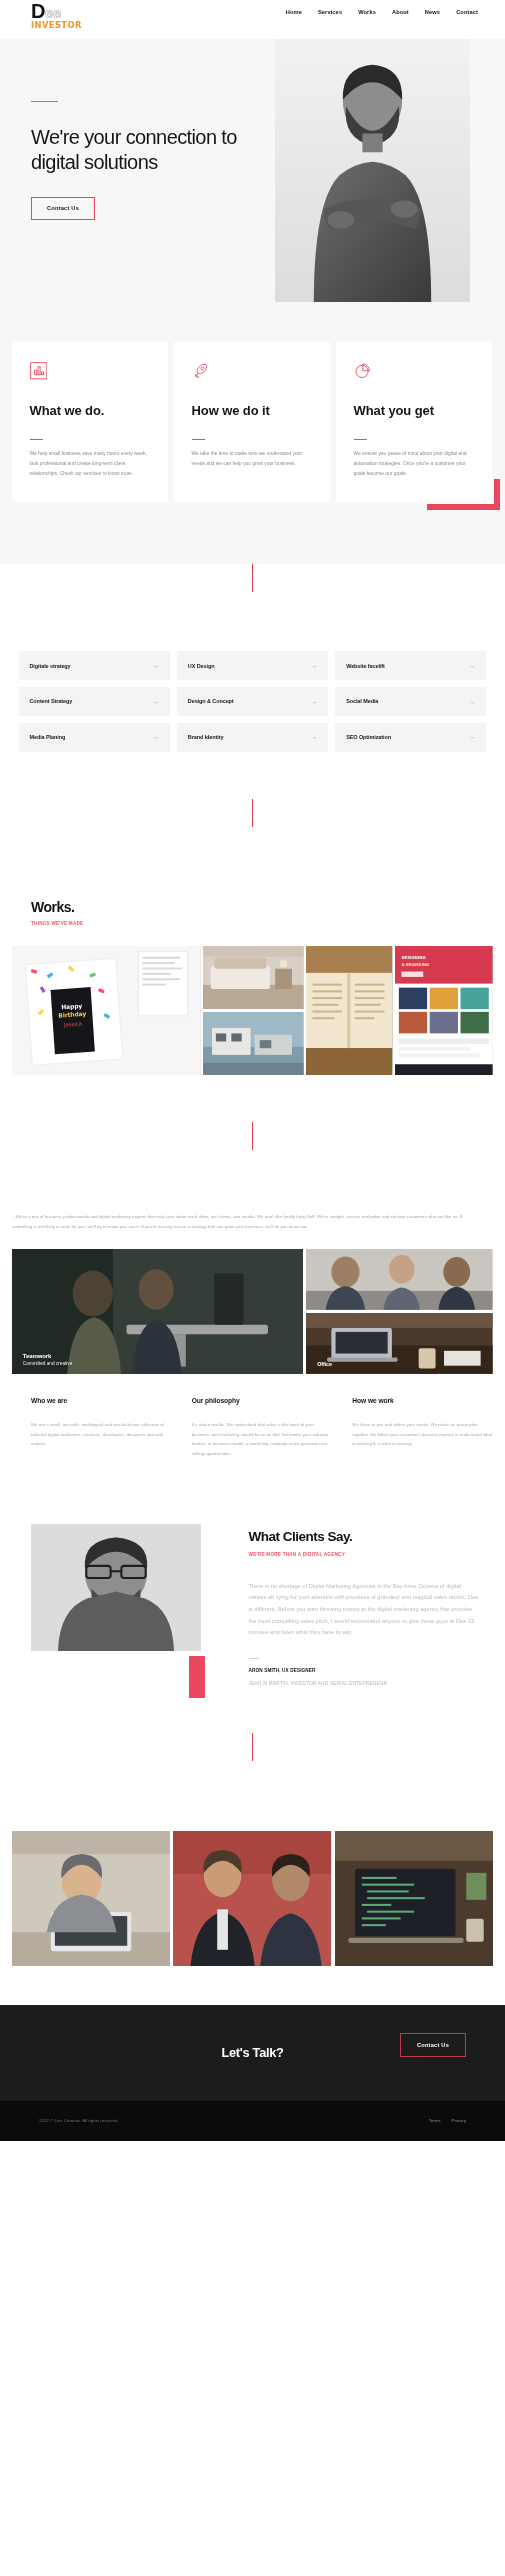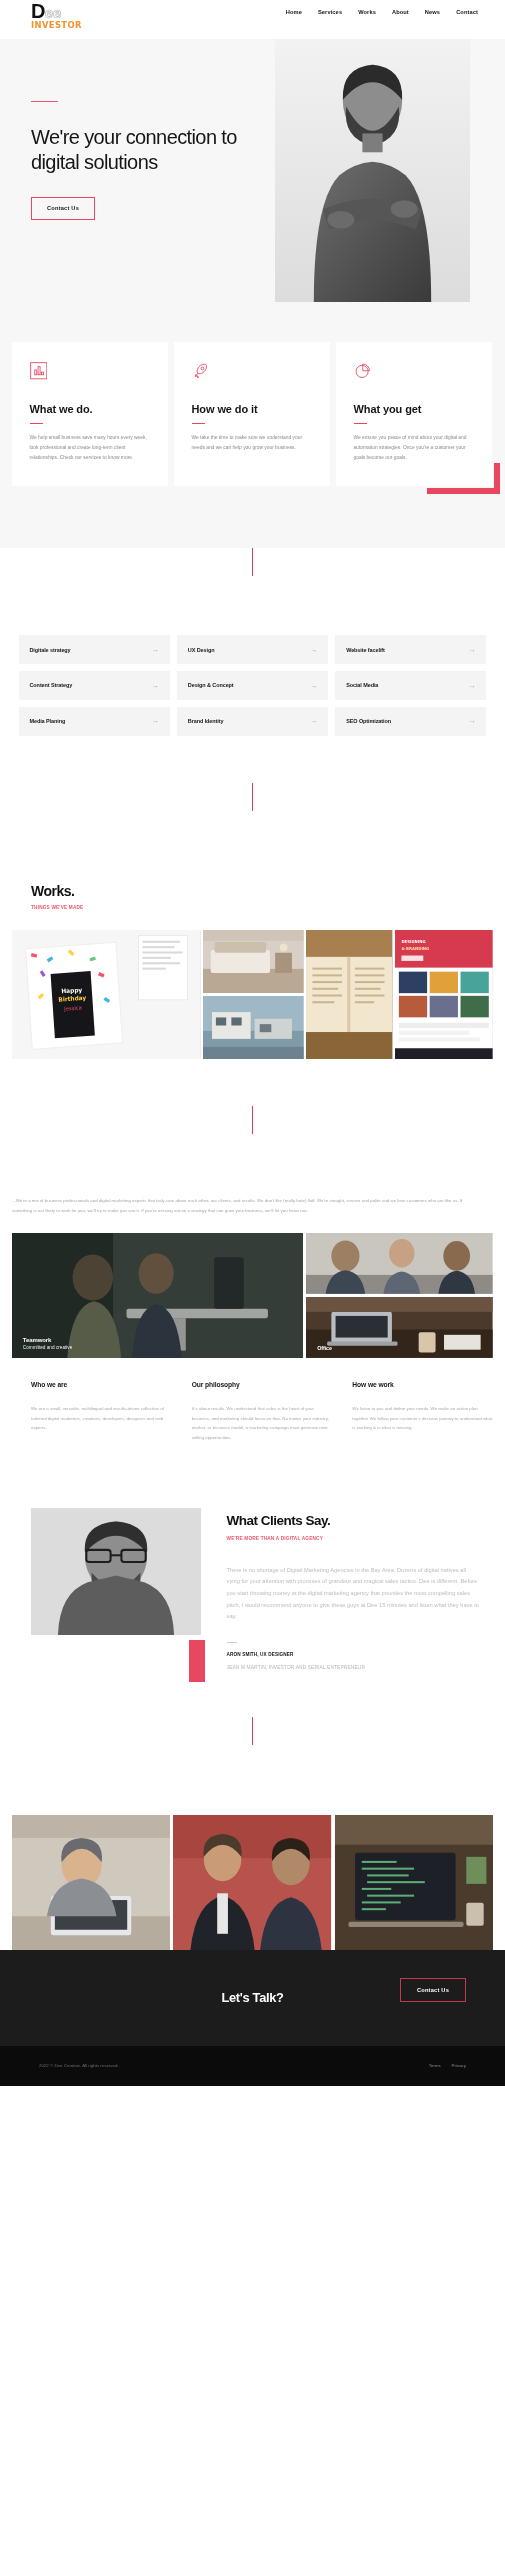--- a/index.html
+++ b/index.html
@@ -106,25 +106,25 @@
     background: #ffffff;
     width: 156px;
     padding: 20px 17.5px 23px 17.5px;
     position: relative;
   }
   .fcard + .fcard { margin-left: 6px; }
   .fcard.last { margin-left: 6px; }
   .ficon { width: 17.5px; height: 17.5px; margin-bottom: 23px; }
   .ficon svg { display: block; }
   .fcard h3 {
-    font-size: 11px;
+    font-size: 13px;
     font-weight: 800;
     letter-spacing: -0.1px;
     color: #16161a;
-    margin-bottom: 8px;
+    margin-bottom: 21px;
   }
   .fcard .under { width: 13.5px; height: 1.1px; background: #e8475f; margin-bottom: 9.4px; }
   .fcard p {
     font-size: 4.9px;
     line-height: 2.05;
     color: #8b8b8b;
     font-weight: 400;
   }
   .red-corner {
     position: absolute;
@@ -243,20 +243,21 @@
     line-height: 2.2;
     color: #a8a8a8;
   }
 
   
   .testi {
     display: flex;
     padding: 0 12px;
     position: relative;
     align-items: flex-start;
+    gap: 22px;
   }
   .testi-photo {
     width: 170px;
     height: 127px;
     overflow: hidden;
     position: relative;
     margin-left: 19px;
   }
   .testi-photo svg { display: block; width: 100%; height: 100%; }
   .testi-redbar {
@@ -317,20 +318,21 @@
   .news-card svg { display: block; width: 100%; height: 100%; }
 
   
   .cta {
     background: #1c1c1c;
     height: 96px;
     display: flex;
     align-items: center;
     justify-content: center;
     position: relative;
+    margin-top: 39px;
   }
   .cta h2 {
     color: #ffffff;
     font-size: 12.8px;
     font-weight: 800;
     letter-spacing: -0.3px;
   }
   .cta .btn-outline {
     position: absolute;
     right: 39px;

